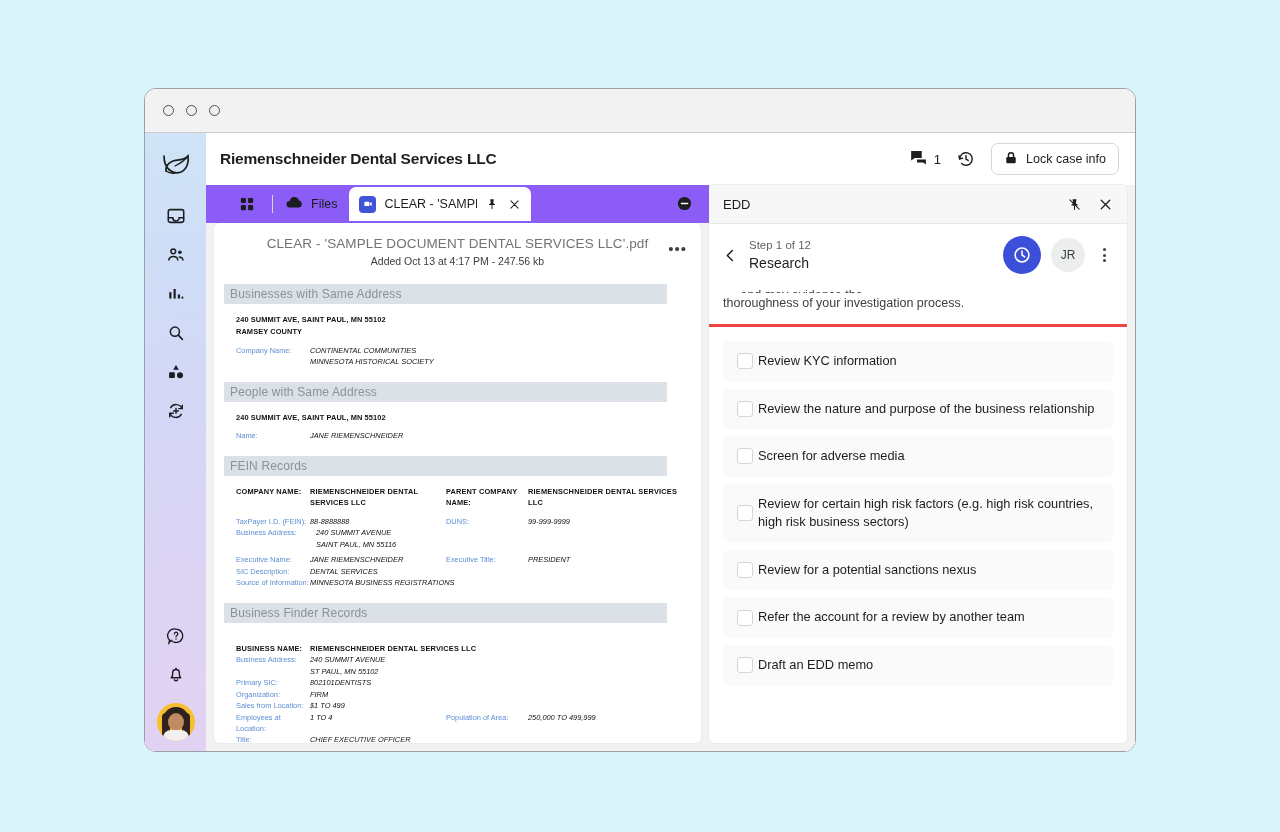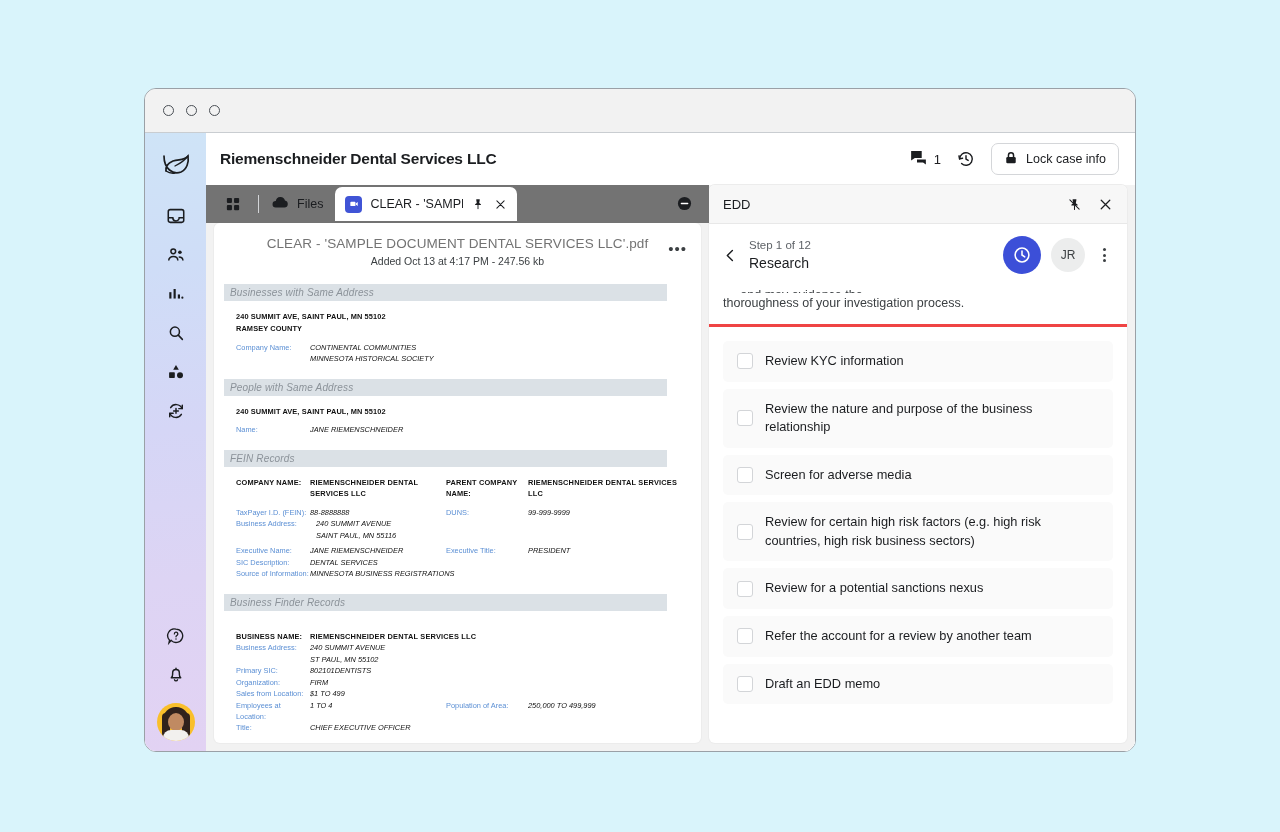--- a/index.html
+++ b/index.html
@@ -79,22 +79,22 @@
     height: 32px; padding: 0 12px; background:#fff; cursor:pointer;
     font-size: 12.5px; color:#1b1d20;
   }
 
   
   .panes { flex:1 1 auto; display:flex; min-height:0; gap:0; padding: 0 0 0 0; background:#fff; }
 
   
   .doc-pane { flex: 1 1 auto; min-width:0; display:flex; flex-direction:column;
     background:#f2f2f2; }
-  .tabstrip { height: 38px; flex:0 0 38px; display:flex; align-items:flex-end; background:#737373;
-    padding-left: 8px; position:relative; }
+  .tabstrip { height: 38px; flex:0 0 38px; display:flex; align-items:flex-end; background:#8b5cf6;
+    padding-left: 22px; position:relative; }
   .tab-tools { display:flex; align-items:center; height:38px; gap:0; }
   .grid-btn { width:30px;height:30px; display:flex;align-items:center;justify-content:center; cursor:pointer; margin: 0 4px;}
   .vdiv { width:1px; height:18px; background:#d3d5d8; margin: 0 6px; }
   .files-tab { display:flex; align-items:center; gap:8px; height:38px; padding: 0 12px 0 6px;
     font-size:12.5px; color:#1b1d20; cursor:pointer;}
   .doc-tab {
     display:flex; align-items:center; gap:8px;
     height:34px; padding: 0 10px 0 10px;
     background:#fff; border-radius: 7px 7px 0 0;
     font-size:12.5px; color:#1b1d20; cursor:pointer; max-width: 182px;
@@ -107,22 +107,22 @@
 
   .doc-sheet { flex:1 1 auto; margin: 0 8px 8px 8px; background:#fff; border-radius: 6px;
     overflow:hidden; display:flex; flex-direction:column; box-shadow: 0 0 0 1px #ececec; }
   .doc-head { padding: 13px 14px 11px 14px; text-align:center; position:relative; }
   .doc-title { font-size: 13.5px; color:#737373; letter-spacing:0.1px; }
   .doc-sub { font-size: 10.5px; color:#3c4043; margin-top: 4px; }
   .doc-kebab { position:absolute; right:14px; top:18px; font-size:15px; letter-spacing:1px; color:#3c4043; cursor:pointer; line-height:1;}
 
   .doc-body { flex:1 1 auto; overflow:hidden; padding: 6px 10px 0 10px; }
   .sec-head {
-    background:#dbe1e6; color:#8b9299; font-size:10px; letter-spacing:0.15px;
-    padding: 3px 6px; margin-bottom: 10px; width: 443px; font-style: italic;
+    background:#dbe1e6; color:#8b9299; font-size:12px; letter-spacing:0.15px;
+    padding: 3px 6px; margin-bottom: 10px; width: 443px;
   }
   .rec { margin: 0 0 14px 0; padding-left: 12px; font-size: 7.4px; color:#111; }
   .rec .lbl { color:#5b8fd4; }
   .rec .lblk { color:#111; font-weight:bold; letter-spacing:0.15px; }
   .rec .val { color:#111;font-style:italic; }
   .rec .valb { color:#111; font-weight:bold; letter-spacing:0.2px; }
   .rec-row { display:flex; line-height: 1.55; }
   .c1 { width: 74px; flex:0 0 74px; }
   .c2 { width: 136px; flex:0 0 136px; }
   .c3 { width: 82px; flex:0 0 82px; }
@@ -152,21 +152,21 @@
   .kebab-v { width:18px; display:flex;flex-direction:column;align-items:center;gap:2.5px;cursor:pointer;}
   .kebab-v i { width:3px;height:3px;border-radius:50%;background:#3c4043; display:block;}
 
   .edd-desc { padding: 0 14px 12px 14px; border-bottom:3px solid #ef4444; }
   .edd-desc .clip { height:7px; overflow:hidden; font-size:12.5px; color:#3c4043; line-height:1.45;}
   .edd-desc .line2 { font-size:12.5px; color:#3c4043; line-height:1.45; margin-top:1px;}
 
   .edd-list { padding: 14px 14px 10px 14px; display:flex; flex-direction:column; gap: 7px; overflow:hidden;}
   .task {
     background:#fafafa; border-radius: 5px;
-    display:flex; align-items:center; gap: 12px;
+    display:flex; align-items:center; gap: 5px;
     padding: 11px 14px; min-height: 40px; cursor:pointer;
   }
   .cbx { width:16px;height:16px;border:1px solid #d3d5d8;border-radius:3px;background:#fff;flex:0 0 auto;}
   .task .tlbl { font-size:12.8px; color:#1b1d20; line-height:1.45; }
 </style>
 </head>
 <body>
 
 <div class="app-window">
 

